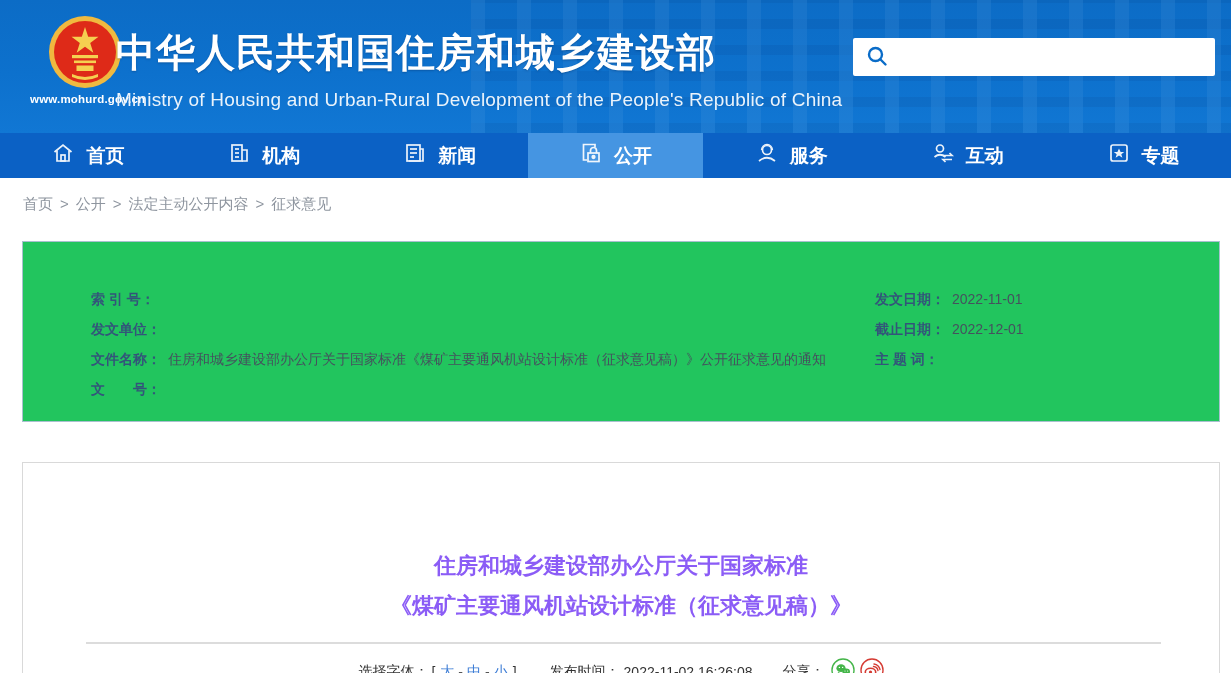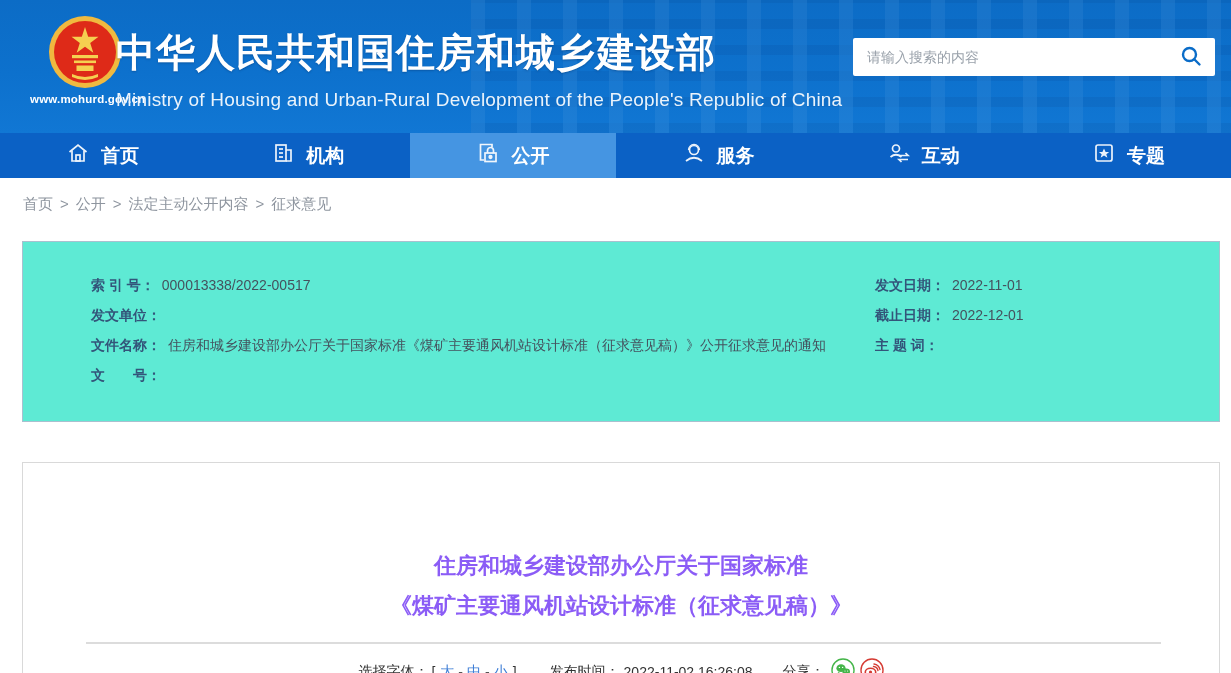--- a/index.html
+++ b/index.html
@@ -36,22 +36,22 @@
               color:#fff; font-size:19px; font-weight:bold; cursor:pointer; }
   .nav-item.active { background:#4595e2; }
   .nav-item svg { opacity:.92; }
 
   
   .breadcrumb { margin:17px 5px 0 23px; font-size:15px; color:#8e959f; }
   .breadcrumb .crumb { color:#8e959f; cursor:pointer; }
   .breadcrumb .sep { margin:0 7px; }
 
   
-  .info-card { margin:27px 11px 0 22px; height:181px; background:#5eead4;
-               border:1px solid #a9c0cf; padding-top:28px;
+  .info-card { margin:27px 11px 0 22px; height:181px; background:#22c55e;
+               border:1px solid #a9c0cf; padding-top:42px;
                display:grid; grid-template-columns:1fr 358px; }
   .info-col-left { padding-left:68px; }
   .info-col-right { padding-left:14px; }
   .info-row { display:flex; height:30px; line-height:30px; font-size:14px; }
   .info-label { color:#33557a; font-weight:bold; white-space:pre; flex:none; }
   .info-value { color:#45525e; padding-left:7px; white-space:nowrap; }
 
   
   .article-card { margin:40px 11px 0 22px; height:400px; background:#fff;
                   border:1px solid #d9d9d9; padding-top:44px; }
@@ -89,21 +89,20 @@
     </span>
     <div class="site-url">www.mohurd.gov.cn</div>
   </div>
 
   <div class="titles">
     <div class="site-title">中华人民共和国住房和城乡建设部</div>
     <div class="site-subtitle">Ministry of Housing and Urban-Rural Development of the People's Republic of China</div>
   </div>
 
   <div class="search-box">
-    <input type="text" placeholder="请输入搜索的内容" style="">
     <button class="search-btn">
       <span>
         <svg width="22" height="22" viewBox="0 0 22 22" fill="none" stroke="#0a6cc8" stroke-width="2.4">
           <circle cx="9.5" cy="9.5" r="6.5"></circle>
           <line x1="14.5" y1="14.5" x2="19.5" y2="19.5" stroke-linecap="round"></line>
         </svg>
       </span>
     </button>
   </div>
 </div>
@@ -124,20 +123,32 @@
       <svg width="24" height="24" viewBox="0 0 24 24" fill="none" stroke="#fff" stroke-width="1.7">
         <rect x="5" y="4" width="10" height="16"></rect>
           <path d="M15 9 H20 V20 H15"></path>
         <line x1="8" y1="8" x2="12" y2="8"></line>
           <line x1="8" y1="12" x2="12" y2="12"></line>
           <line x1="8" y1="16" x2="12" y2="16"></line>
       </svg>
     </span>
     <span>机构</span>
   </div>
+  <div class="nav-item">
+    <span>
+      <svg width="24" height="24" viewBox="0 0 24 24" fill="none" stroke="#fff" stroke-width="1.7">
+        <rect x="4" y="4" width="13" height="16"></rect>
+          <path d="M17 8 H20 V20 H6"></path>
+        <line x1="7" y1="8" x2="14" y2="8"></line>
+          <line x1="7" y1="12" x2="14" y2="12"></line>
+          <line x1="7" y1="16" x2="11" y2="16"></line>
+      </svg>
+    </span>
+    <span>新闻</span>
+  </div>
   <div class="nav-item active">
     <span>
       <svg width="24" height="24" viewBox="0 0 24 24" fill="none" stroke="#fff" stroke-width="1.7">
         <path d="M16 6 V3.5 H4.5 V19 H8"></path>
           <rect x="9" y="12" width="11" height="8.5"></rect>
         <path d="M11.5 12 V9.5 a3 3 0 0 1 6 0 V12"></path>
           <circle cx="14.5" cy="16" r="1.3" fill="#fff"></circle>
       </svg>
     </span>
     <span>公开</span>
@@ -174,21 +185,20 @@
 </div>
 
 <div class="breadcrumb">
   <span class="crumb">首页</span><span class="sep">&gt;</span><span class="crumb">公开</span><span class="sep">&gt;</span><span class="crumb">法定主动公开内容</span><span class="sep">&gt;</span><span class="crumb">征求意见</span>
 </div>
 
 <div class="info-card">
   <div class="info-col-left">
     <div class="info-row">
       <span class="info-label">索 引 号：</span>
-      <span class="info-value">000013338/2022-00517</span>
     </div>
     <div class="info-row">
       <span class="info-label">发文单位：</span>
     </div>
     <div class="info-row">
       <span class="info-label">文件名称：</span>
       <span class="info-value">住房和城乡建设部办公厅关于国家标准《煤矿主要通风机站设计标准（征求意见稿）》公开征求意见的通知</span>
     </div>
     <div class="info-row">
       <span class="info-label">文　　号：</span>

